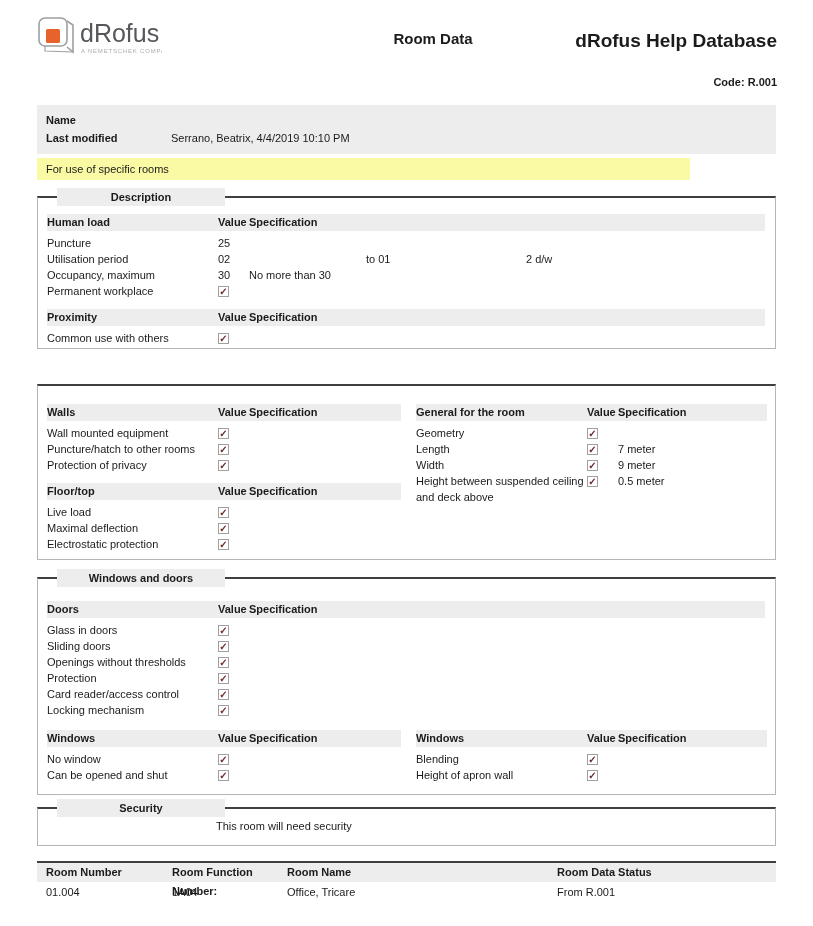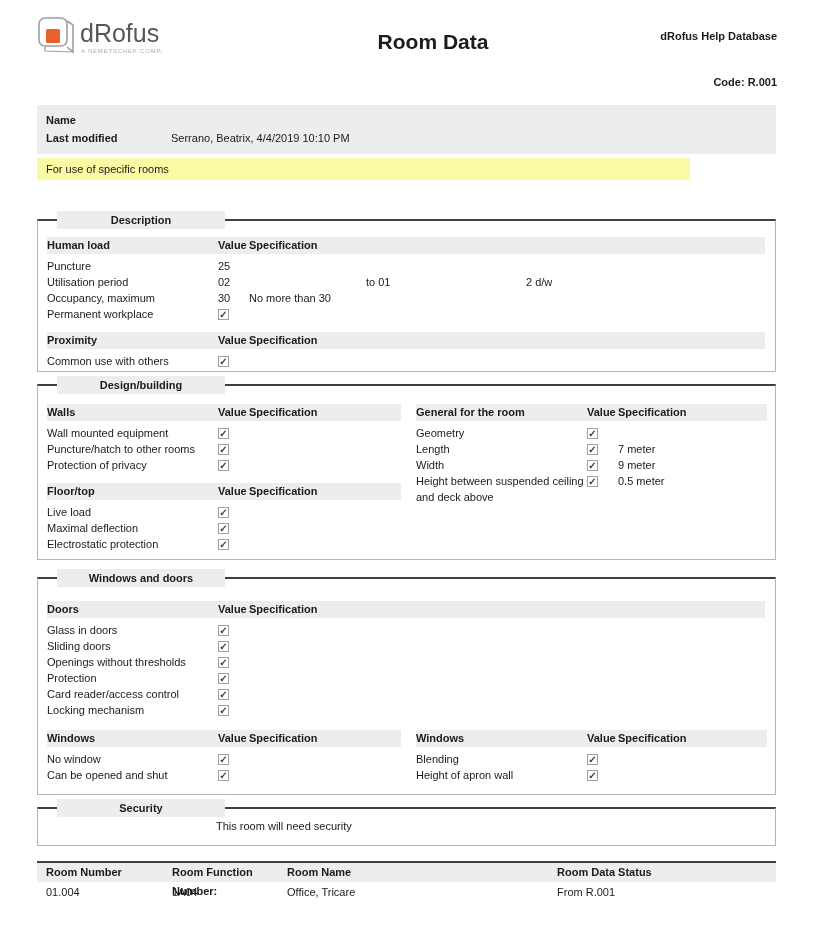--- a/index.html
+++ b/index.html
@@ -5,36 +5,36 @@
   html,body{margin:0;padding:0;}
   body{
     width:813px;height:926px;position:relative;background:#ffffff;
     font-family:"Liberation Sans",sans-serif;color:#1b1b1b;font-size:11px;
     overflow:hidden;
   }
   .abs{position:absolute;}
 
   
   .logo{left:36px;top:12px;}
-  .page-title{left:330px;top:30px;width:206px;text-align:center;font-size:21px;font-weight:bold;}
-  .db-title{right:36px;top:30px;font-size:11px;font-weight:bold;text-align:right;}
+  .page-title{left:330px;top:30px;width:206px;text-align:center;font-size:15px;font-weight:bold;}
+  .db-title{right:36px;top:30px;font-size:19px;font-weight:bold;text-align:right;}
   .code{right:36px;top:76px;font-weight:bold;}
 
   
   .meta{left:37px;top:105px;width:739px;height:49px;background:#ededed;box-sizing:border-box;padding:6px 0 0 9px;}
   .meta-row{height:18px;line-height:18px;position:relative;}
   .meta-lbl{font-weight:bold;}
   .meta-val{position:absolute;left:125px;top:0;}
 
   
   .notice{left:37px;top:158px;width:653px;height:22px;line-height:22px;background:#fafaa4;box-sizing:border-box;padding-left:9px;}
 
   
   .section{left:37px;width:739px;box-sizing:border-box;border:1px solid #b5b5b5;border-top:2px solid #3f3f3f;position:absolute;background:#fff;}
-  .sec-desc{top:219px;height:153px;}
+  .sec-desc{top:196px;height:153px;}
   .sec-design{top:384px;height:176px;}
   .sec-win{top:577px;height:218px;}
   .sec-sec{top:807px;height:39px;}
   .tab{position:absolute;left:19px;top:-10px;width:168px;height:18px;line-height:18px;background:#ededed;text-align:center;font-weight:bold;}
   .sec-content{padding:16px 10px 0 9px;}
   .sec-design .sec-content{padding-top:18px;}
   .sec-win .sec-content{padding-top:22px;}
   .sec-sec .sec-content{padding:10px 0 0 178px;line-height:14px;}
 
   
@@ -132,21 +132,20 @@
       <div class="trow">
         <span class="lbl">Common use with others</span>
         <span class="val"><span class="cb">✓</span></span>
         <span class="spec"></span>
       </div>
     </div>
   </div>
 </div>
 
 <div class="section sec-design">
-  <div class="tab">Design/building</div>
   <div class="sec-content">
     <div class="twocol">
       <div class="col-l">
         <div>
           <div class="thead">
             <span>Walls</span>
             <span>Value</span>
             <span>Specification</span>
           </div>
           <div class="trow">

